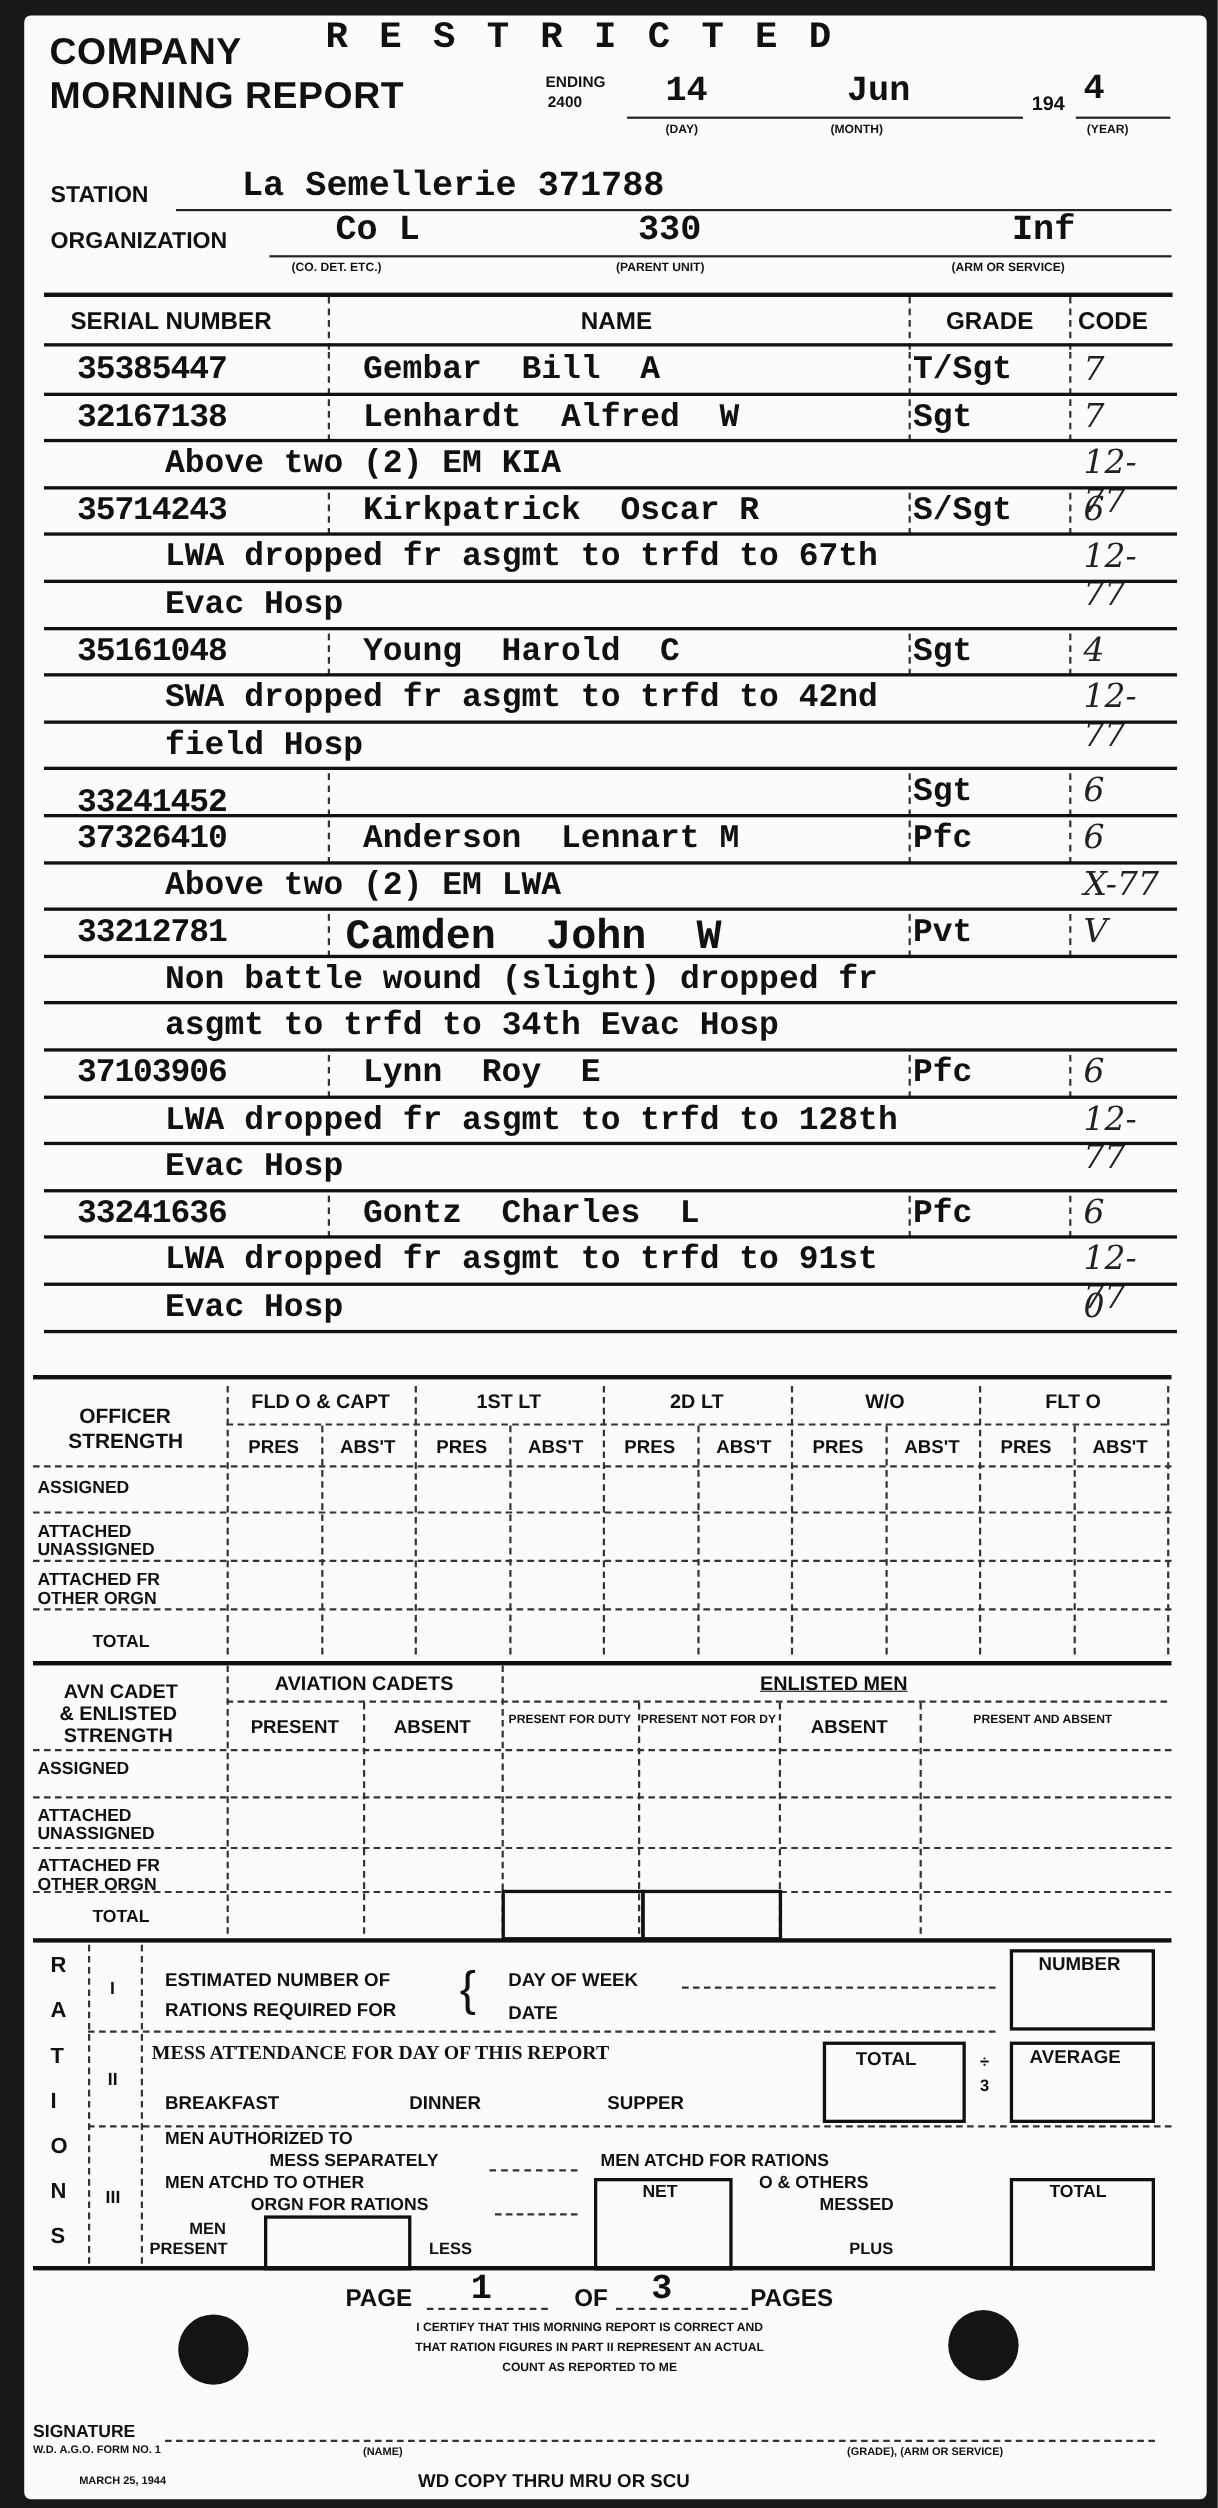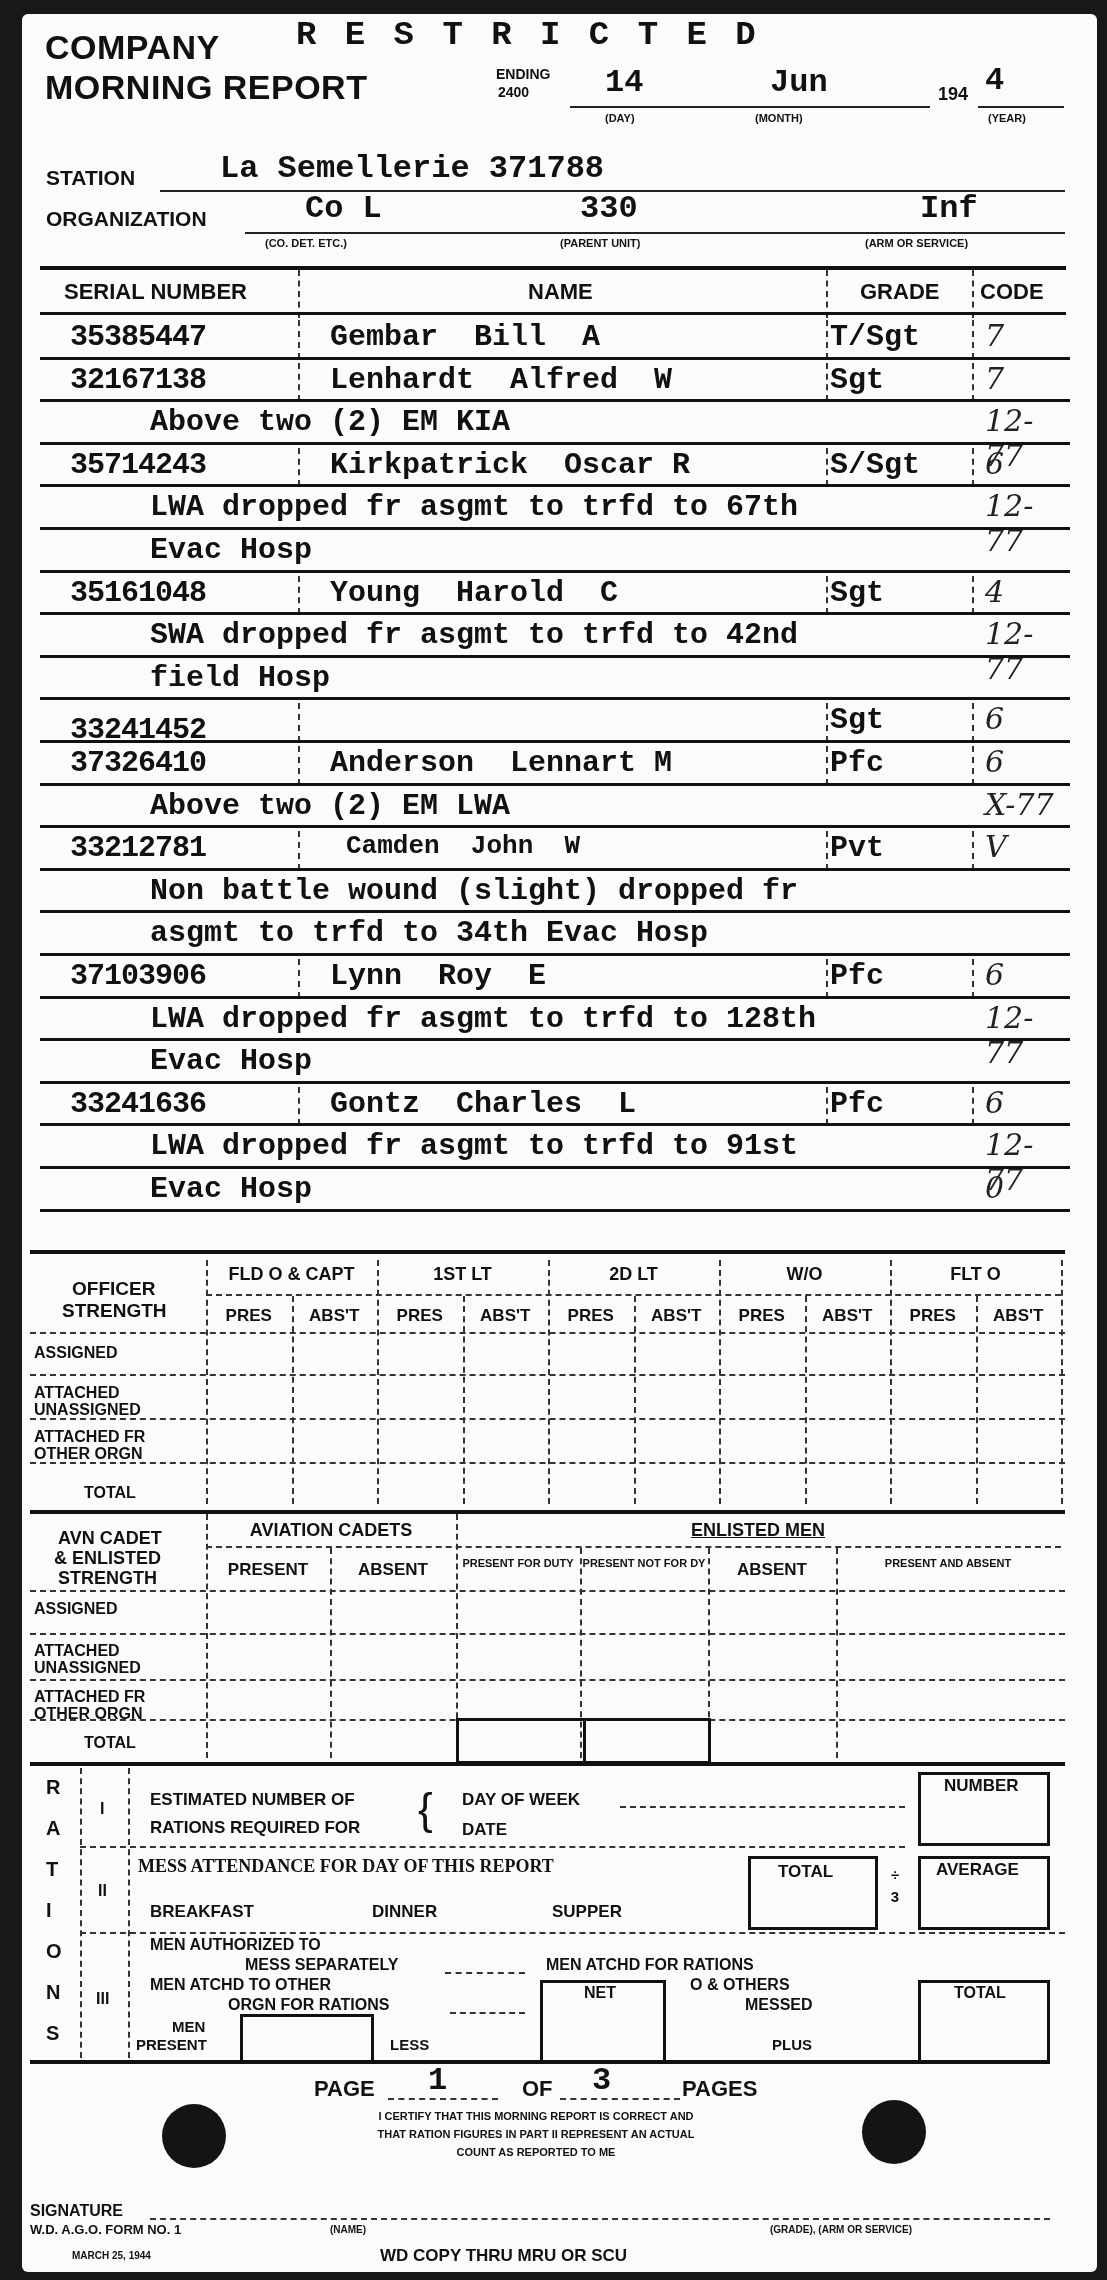--- a/index.html
+++ b/index.html
@@ -144,21 +144,21 @@
       <div class="abs hw" style="left: 955px; top: 0px; font-size: 30px;">6</div>
       <div class="hline" style="left: 10px; top: 38.6px; width: 1030px;"></div>
     </div>
     <div class="abs" style="left: 30px; top: 786.6px; width: 1040px; height: 42.6px;">
       <div class="abs typed" style="left: 120px; top: 2px; font-size: 30px; white-space: pre;">Above two (2) EM LWA</div>
       <div class="abs hw" style="left: 955px; top: 0px; font-size: 30px;">X-77</div>
       <div class="hline" style="left: 10px; top: 38.6px; width: 1030px;"></div>
     </div>
     <div class="abs" style="left: 30px; top: 829.2px; width: 1040px; height: 42.6px;">
       <div class="abs typed" style="left: 40px; top: 2px; font-size: 30px; letter-spacing: -1px;">33212781</div>
-      <div class="abs typed" style="left: 316px; top: 2px; font-size: 26px; white-space: pre;">Camden  John  W</div>
+      <div class="abs typed" style="left: 284px; top: 2px; font-size: 38px; white-space: pre;">Camden  John  W</div>
       <div class="abs typed" style="left: 800px; top: 2px; font-size: 30px;">Pvt</div>
       <div class="vline" style="left: 268px; top: 2px; height: 38.6px;"></div>
       <div class="vline" style="left: 796px; top: 2px; height: 38.6px;"></div>
       <div class="vline" style="left: 942px; top: 2px; height: 38.6px;"></div>
       <div class="abs hw" style="left: 955px; top: 0px; font-size: 30px;">V</div>
       <div class="hline" style="left: 10px; top: 38.6px; width: 1030px;"></div>
     </div>
     <div class="abs" style="left: 30px; top: 871.8px; width: 1040px; height: 42.6px;">
       <div class="abs typed" style="left: 120px; top: 2px; font-size: 30px; white-space: pre;">Non battle wound (slight) dropped fr</div>
       <div class="hline" style="left: 10px; top: 38.6px; width: 1030px;"></div>
@@ -345,17 +345,17 @@
 <div class="hline dash" style="left:560px;top:2098px;width:120px;"></div>
 <div class="abs typed" style="left:592px;top:2062px;font-size:32px;">3</div>
 <div class="lbl" style="left:682px;top:2076px;font-size:22px;">PAGES</div>
 <div class="lbl" style="left:286px;top:2110px;font-size:11px;width:500px;text-align:center;">I CERTIFY THAT THIS MORNING REPORT IS CORRECT AND</div>
 <div class="lbl" style="left:286px;top:2128px;font-size:11px;width:500px;text-align:center;">THAT RATION FIGURES IN PART II REPRESENT AN ACTUAL</div>
 <div class="lbl" style="left:286px;top:2146px;font-size:11px;width:500px;text-align:center;">COUNT AS REPORTED TO ME</div>
 <div class="hole" style="left:162px;top:2104px;"></div>
 <div class="hole" style="left:862px;top:2100px;"></div>
 <div class="lbl" style="left:30px;top:2202px;font-size:16px;">SIGNATURE</div>
 <div class="hline dash" style="left:150px;top:2218px;width:900px;"></div>
-<div class="lbl" style="left:30px;top:2222px;font-size:13px;">W.D. A.G.O. FORM NO. 1</div>
+<div class="lbl" style="left:30px;top:2222px;font-size:10px;">W.D. A.G.O. FORM NO. 1</div>
 <div class="lbl" style="left:330px;top:2224px;font-size:10px;">(NAME)</div>
 <div class="lbl" style="left:770px;top:2224px;font-size:10px;">(GRADE), (ARM OR SERVICE)</div>
 <div class="lbl" style="left:72px;top:2250px;font-size:10px;">MARCH 25, 1944</div>
 <div class="lbl" style="left:380px;top:2246px;font-size:17px;">WD COPY THRU MRU OR SCU</div>
 
 </body></html>

